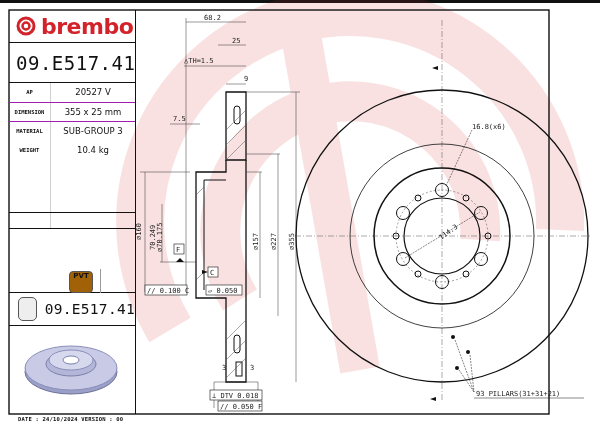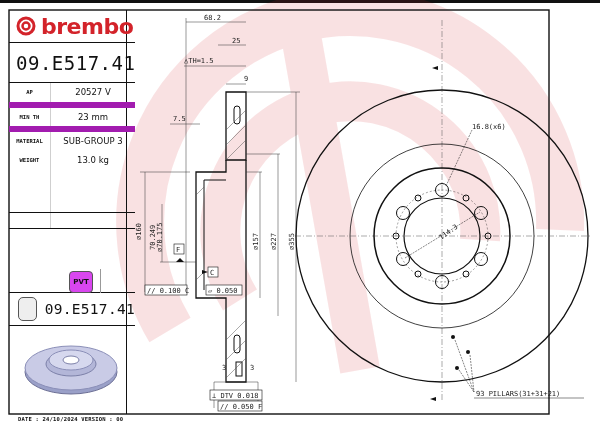--- a/index.html
+++ b/index.html
@@ -1,31 +1,31 @@
 <!DOCTYPE html>
 <html><head>
 <meta charset="utf-8">
 <style>
   html,body{margin:0;padding:0;background:#fff;}
   body{width:600px;height:424px;position:relative;overflow:hidden;font-family:"DejaVu Sans Mono","Liberation Mono",monospace;color:#111;}
   .frame-top{position:absolute;left:0;top:0;width:600px;height:3px;background:#111;}
-  .sidebar{position:absolute;left:9px;top:10px;width:118px;height:404px;border-right:1.2px solid #111;box-sizing:border-box;}
+  .sidebar{position:absolute;left:9px;top:10px;width:127px;height:404px;border-right:1.2px solid #111;box-sizing:border-box;}
   .logo-row{position:absolute;left:0;top:0;width:126px;height:33px;border-bottom:1px solid #111;display:flex;align-items:center;padding-left:7px;box-sizing:border-box;}
   .logo-word{font-family:"DejaVu Sans","Liberation Sans",sans-serif;font-weight:bold;font-size:22px;color:#d3232a;letter-spacing:-0.5px;margin-left:5px;}
   .part-row{position:absolute;left:0;top:33px;width:126px;height:40px;border-bottom:1px solid #111;display:flex;align-items:center;padding-left:7px;box-sizing:border-box;font-size:19px;letter-spacing:0.5px;}
   .spec-table{position:absolute;left:0;top:73px;width:126px;}
   .spec-row{display:flex;height:18.5px;align-items:center;font-size:8.5px;}
-  .spec-row.lined{border-bottom:6px solid #a21caf;}
+  .spec-row.lined{border-bottom:1px solid #a21caf;}
   .spec-key{width:41px;border-right:1px solid #cfcfcf;height:100%;display:flex;align-items:center;justify-content:center;font-size:5.5px;font-weight:bold;}
   .spec-val{flex:1;text-align:center;font-family:"DejaVu Sans","Liberation Sans",sans-serif;font-size:8.5px;}
   .spec-empty{position:absolute;left:0;top:202px;width:126px;height:16px;border-top:1px solid #111;}
   .spec-vline{position:absolute;left:41px;top:73px;width:1px;height:145px;background:#cfcfcf;}
   .pvt-area{position:absolute;left:0;top:218px;width:126px;height:65px;border-top:1px solid #111;border-bottom:1px solid #111;box-sizing:border-box;}
   .pvt-vline{position:absolute;left:91px;top:40px;width:1px;height:24px;background:#999;}
-  .pvt-icon{position:absolute;left:60px;top:42px;width:22px;height:20px;border:1px solid #555;border-radius:4px;background:#d946ef;display:flex;align-items:center;justify-content:center;font-size:7px;font-weight:bold;font-family:"DejaVu Sans","Liberation Sans",sans-serif;}
+  .pvt-icon{position:absolute;left:60px;top:42px;width:22px;height:20px;border:1px solid #555;border-radius:4px;background:#a16207;display:flex;align-items:flex-start;justify-content:center;font-size:7px;font-weight:bold;font-family:"DejaVu Sans","Liberation Sans",sans-serif;}
   .code-row{position:absolute;left:0;top:283px;width:126px;height:33px;border-bottom:1px solid #111;box-sizing:border-box;display:flex;align-items:center;}
   .code-icon{width:22px;height:22px;margin-left:9px;border:1px solid #555;border-radius:5px;background:#eee;}
   .code-text{font-size:14.5px;margin-left:8px;letter-spacing:0.3px;}
   .image-area{position:absolute;left:0;top:316px;width:126px;height:88px;}
   .date{position:absolute;left:18px;top:416px;font-size:5.5px;font-weight:bold;letter-spacing:0.2px;}
   svg{position:absolute;left:0;top:0;}
   .dim{font-family:"DejaVu Sans Mono","Liberation Mono",monospace;font-size:7px;fill:#222;}
 </style>
 </head>
 <body>
@@ -167,30 +167,30 @@
   </div>
   <div class="part-row">09.E517.41</div>
 
   <div class="spec-vline"></div>
   <div class="spec-table">
     <div class="spec-row lined">
         <span class="spec-key">AP</span>
         <span class="spec-val">20527 V</span>
       </div>
     <div class="spec-row lined">
-        <span class="spec-key">MIN TH</span>
-        <span class="spec-val">23 mm</span>
+        <span class="spec-key">DIMENSION</span>
+        <span class="spec-val">355 x 25 mm</span>
       </div>
     <div class="spec-row">
         <span class="spec-key">MATERIAL</span>
         <span class="spec-val">SUB-GROUP 3</span>
       </div>
     <div class="spec-row">
         <span class="spec-key">WEIGHT</span>
-        <span class="spec-val">13.0 kg</span>
+        <span class="spec-val">10.4 kg</span>
       </div>
   </div>
   <div class="spec-empty"></div>
 
   <div class="pvt-area">
     <div class="pvt-vline"></div>
     <div class="pvt-icon">
         <span>PVT</span>
       </div>
   </div>

